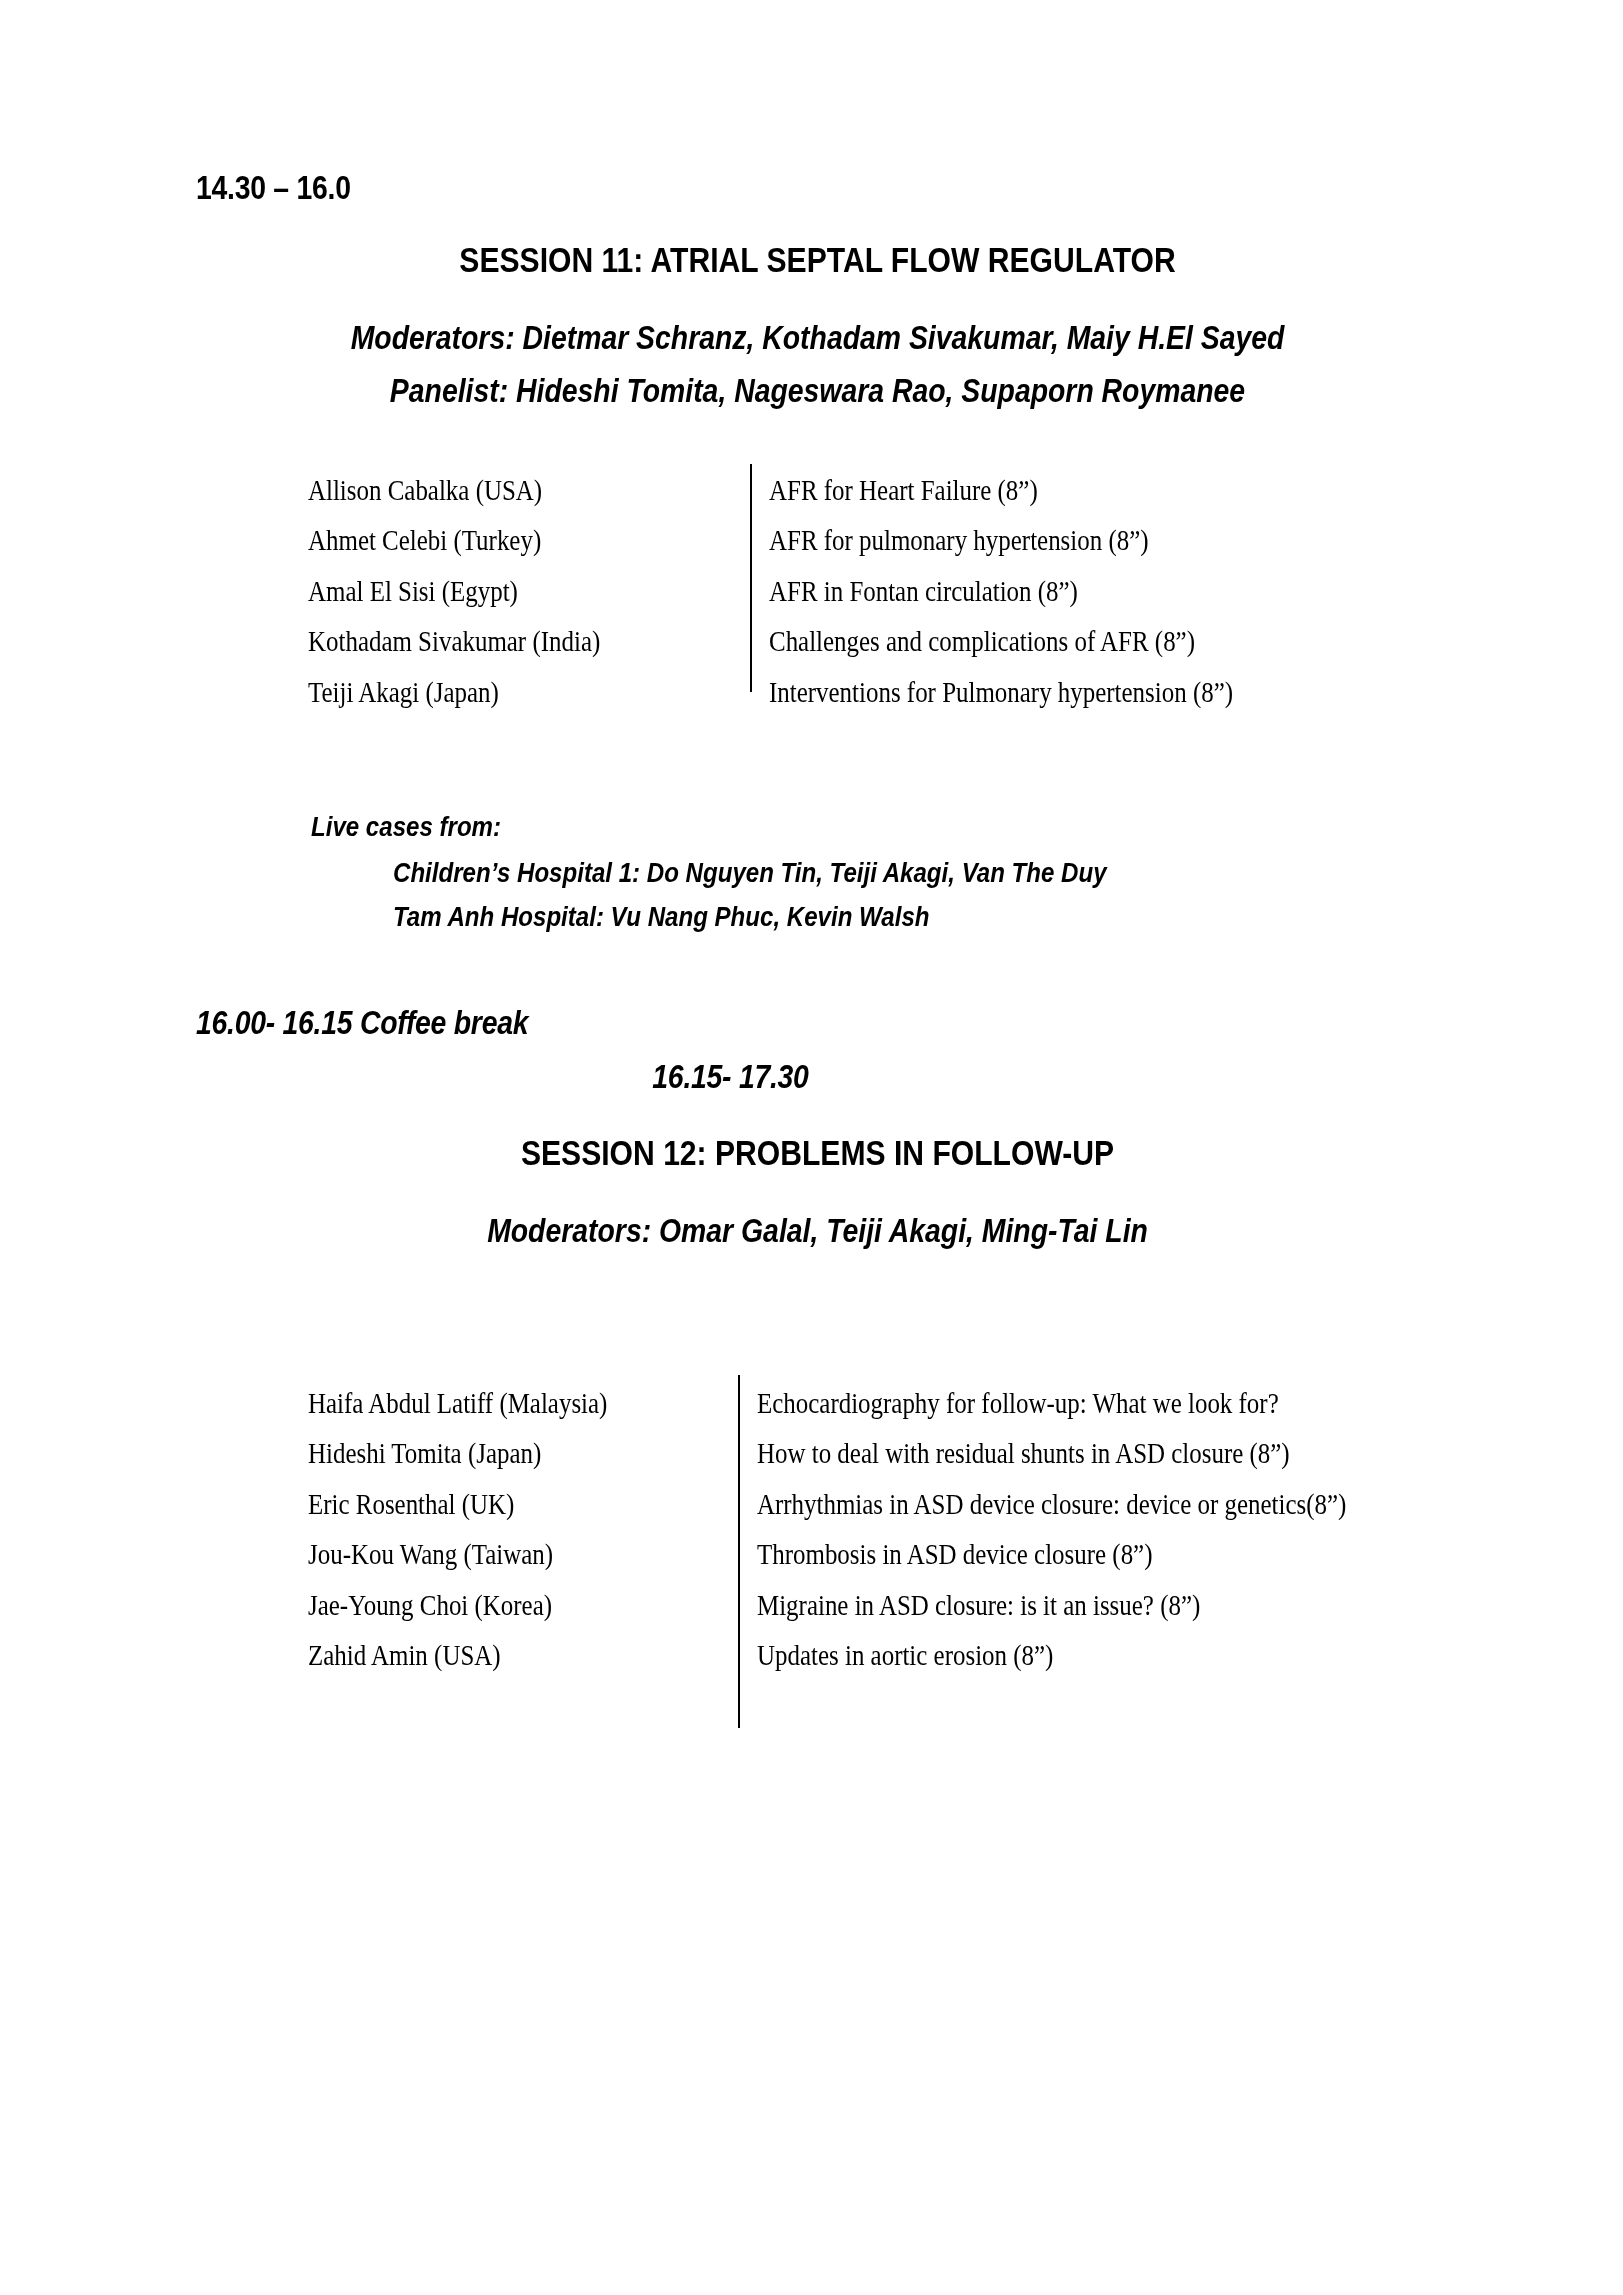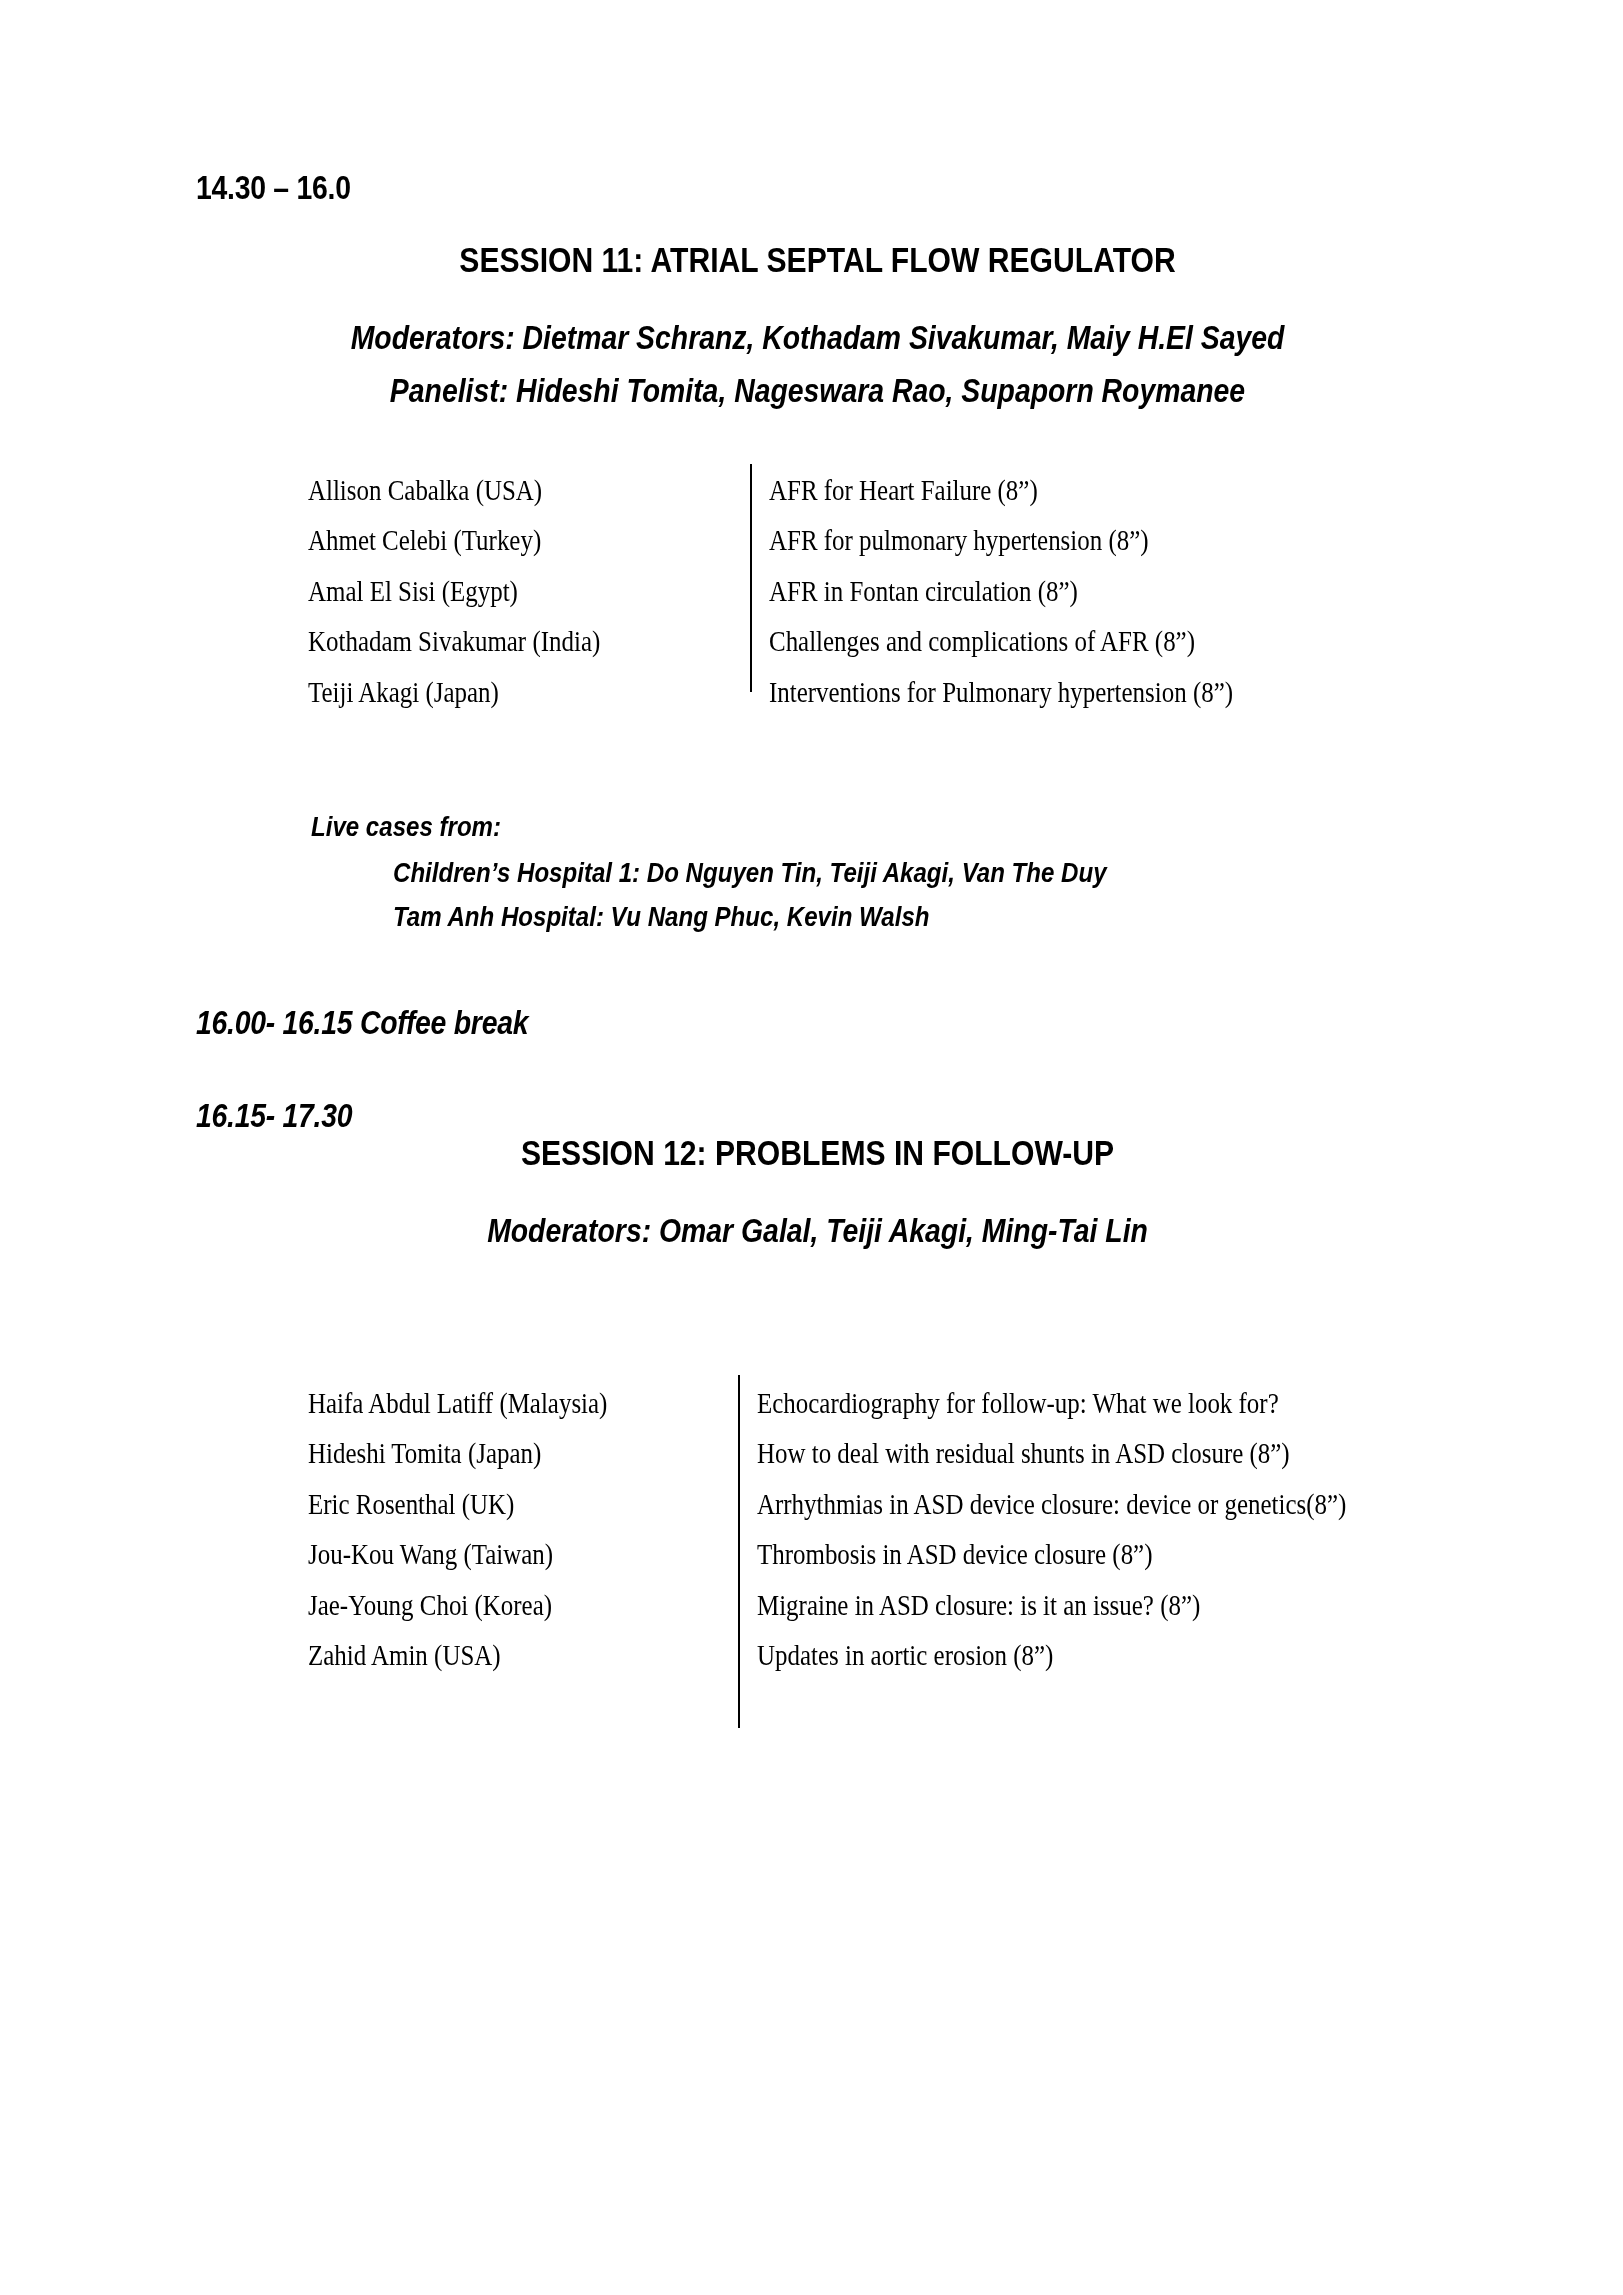--- a/index.html
+++ b/index.html
@@ -186,21 +186,21 @@
     <div class="live-item">Children’s Hospital 1: Do Nguyen Tin, Teiji Akagi, Van The Duy</div>
   </div>
   <div class="block" style="top:903px; left:393px; width:1047px;">
     <div class="live-item">Tam Anh Hospital: Vu Nang Phuc, Kevin Walsh</div>
   </div>
 
   <div class="block" style="top:1006px;">
     <div class="time-ital">16.00- 16.15 Coffee break</div>
   </div>
 
-  <div class="block" style="top:1099px;">
+  <div class="block" style="top:1060px;text-align:center;">
     <div class="time-ital">16.15- 17.30</div>
   </div>
 
   <div class="block" style="top:1135px; left:196px; width:1243px;">
     <div class="session-title">SESSION 12: PROBLEMS IN FOLLOW-UP</div>
   </div>
 
   <div class="block" style="top:1214px; left:196px; width:1243px;">
     <div class="role-line">Moderators: Omar Galal, Teiji Akagi, Ming-Tai Lin</div>
   </div>

